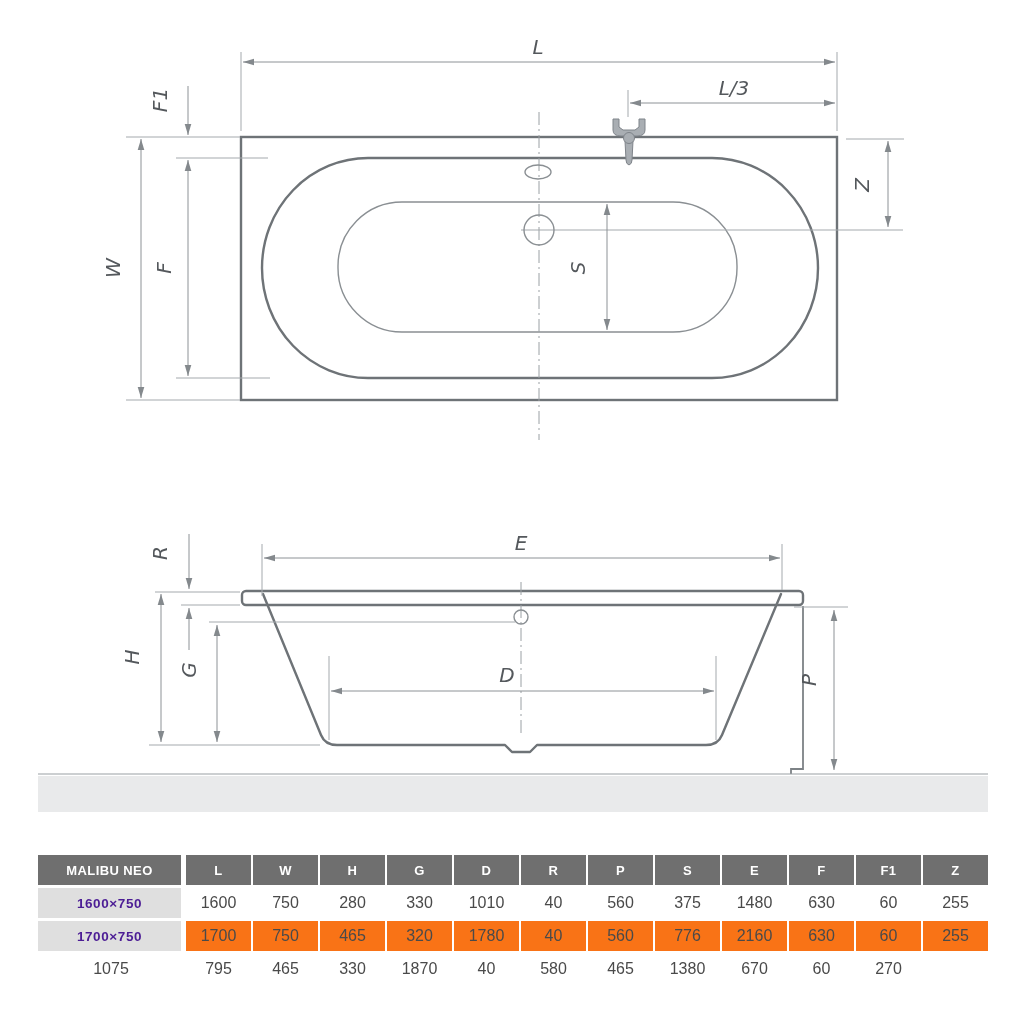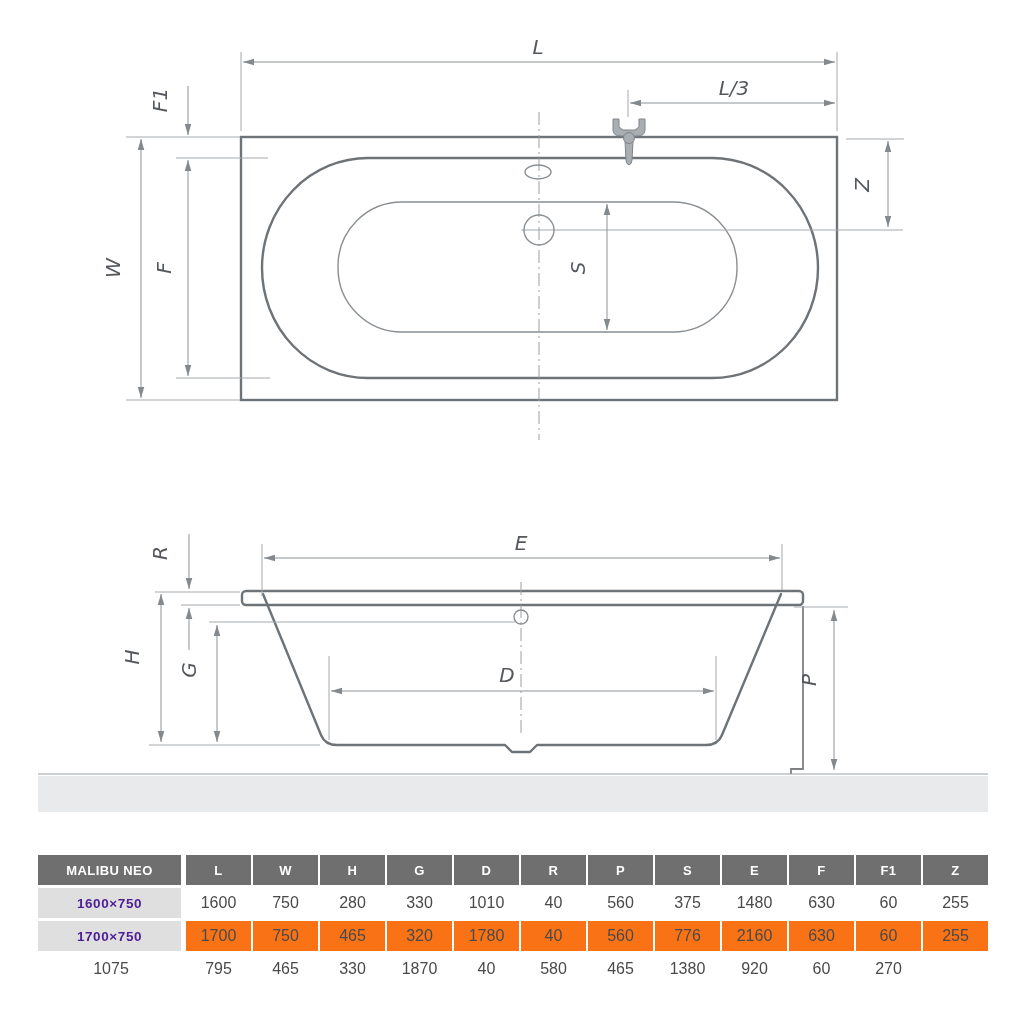--- a/index.html
+++ b/index.html
@@ -204,16 +204,16 @@
 
   <div class="td">1075</div>
   <div class="td">795</div>
   <div class="td">465</div>
   <div class="td">330</div>
   <div class="td">1870</div>
   <div class="td">40</div>
   <div class="td">580</div>
   <div class="td">465</div>
   <div class="td">1380</div>
-  <div class="td">920</div>
+  <div class="td">670</div>
   <div class="td">60</div>
   <div class="td">270</div>
 </div>
 
 </body></html>

